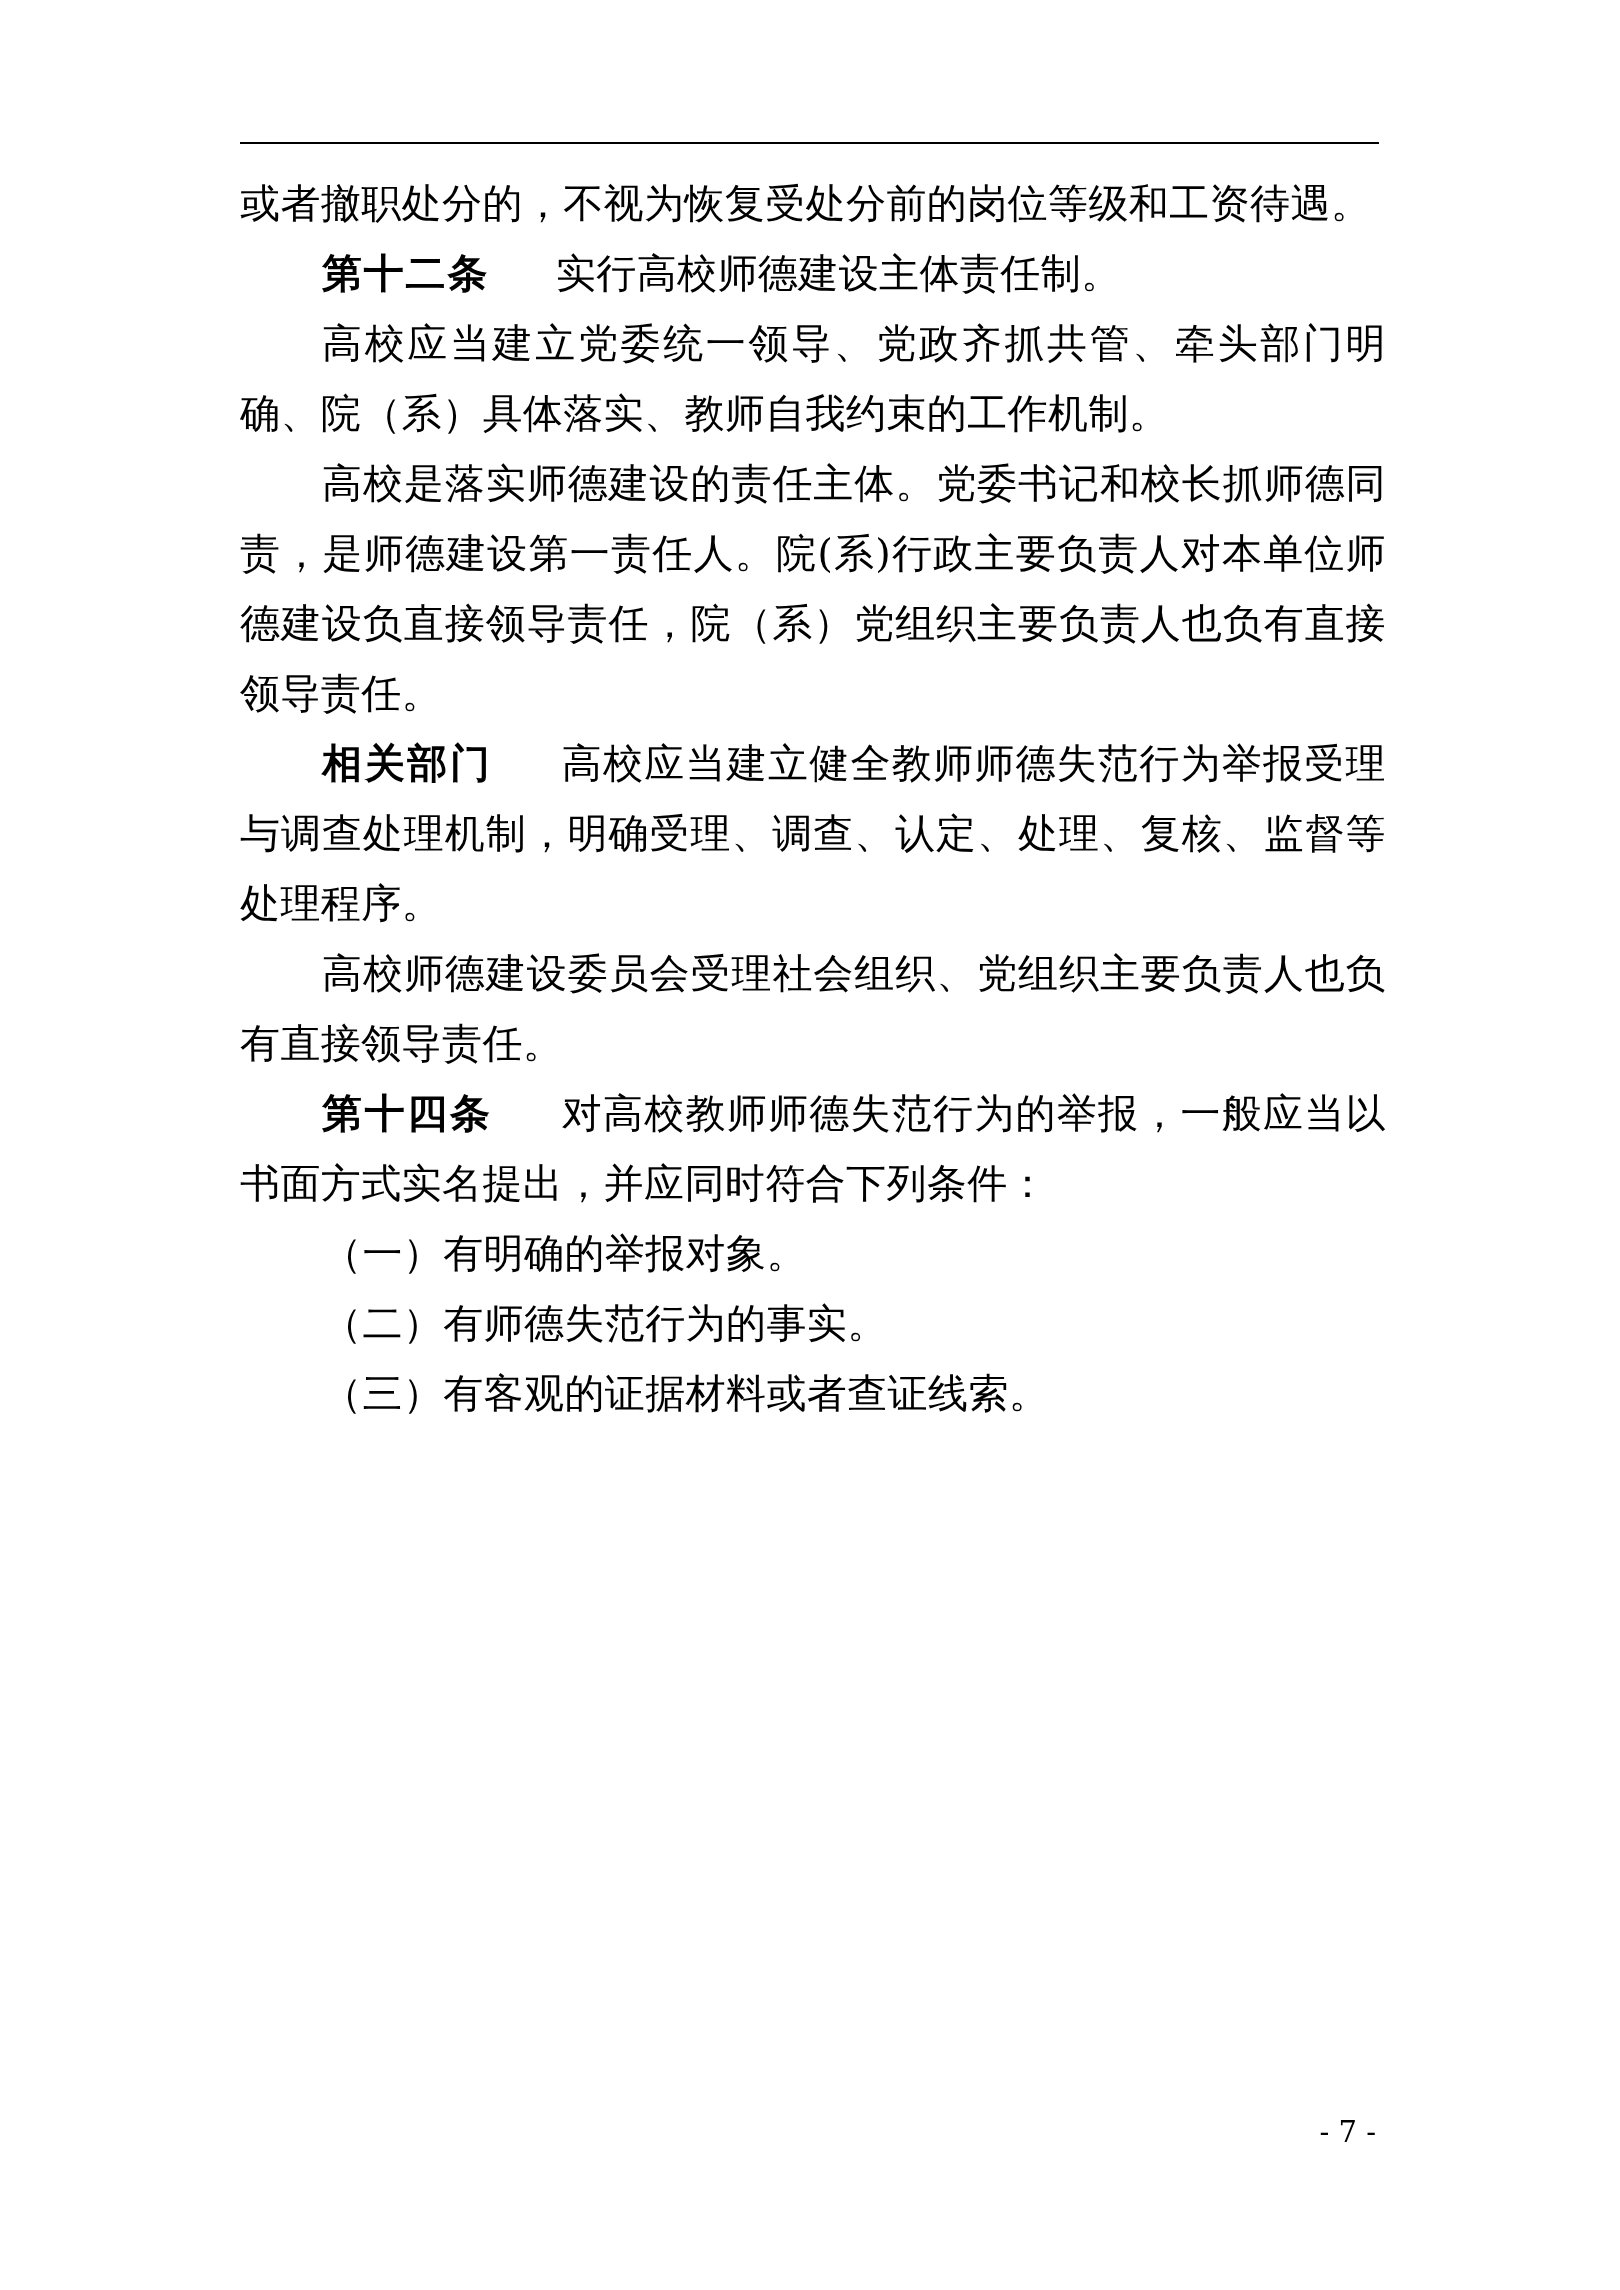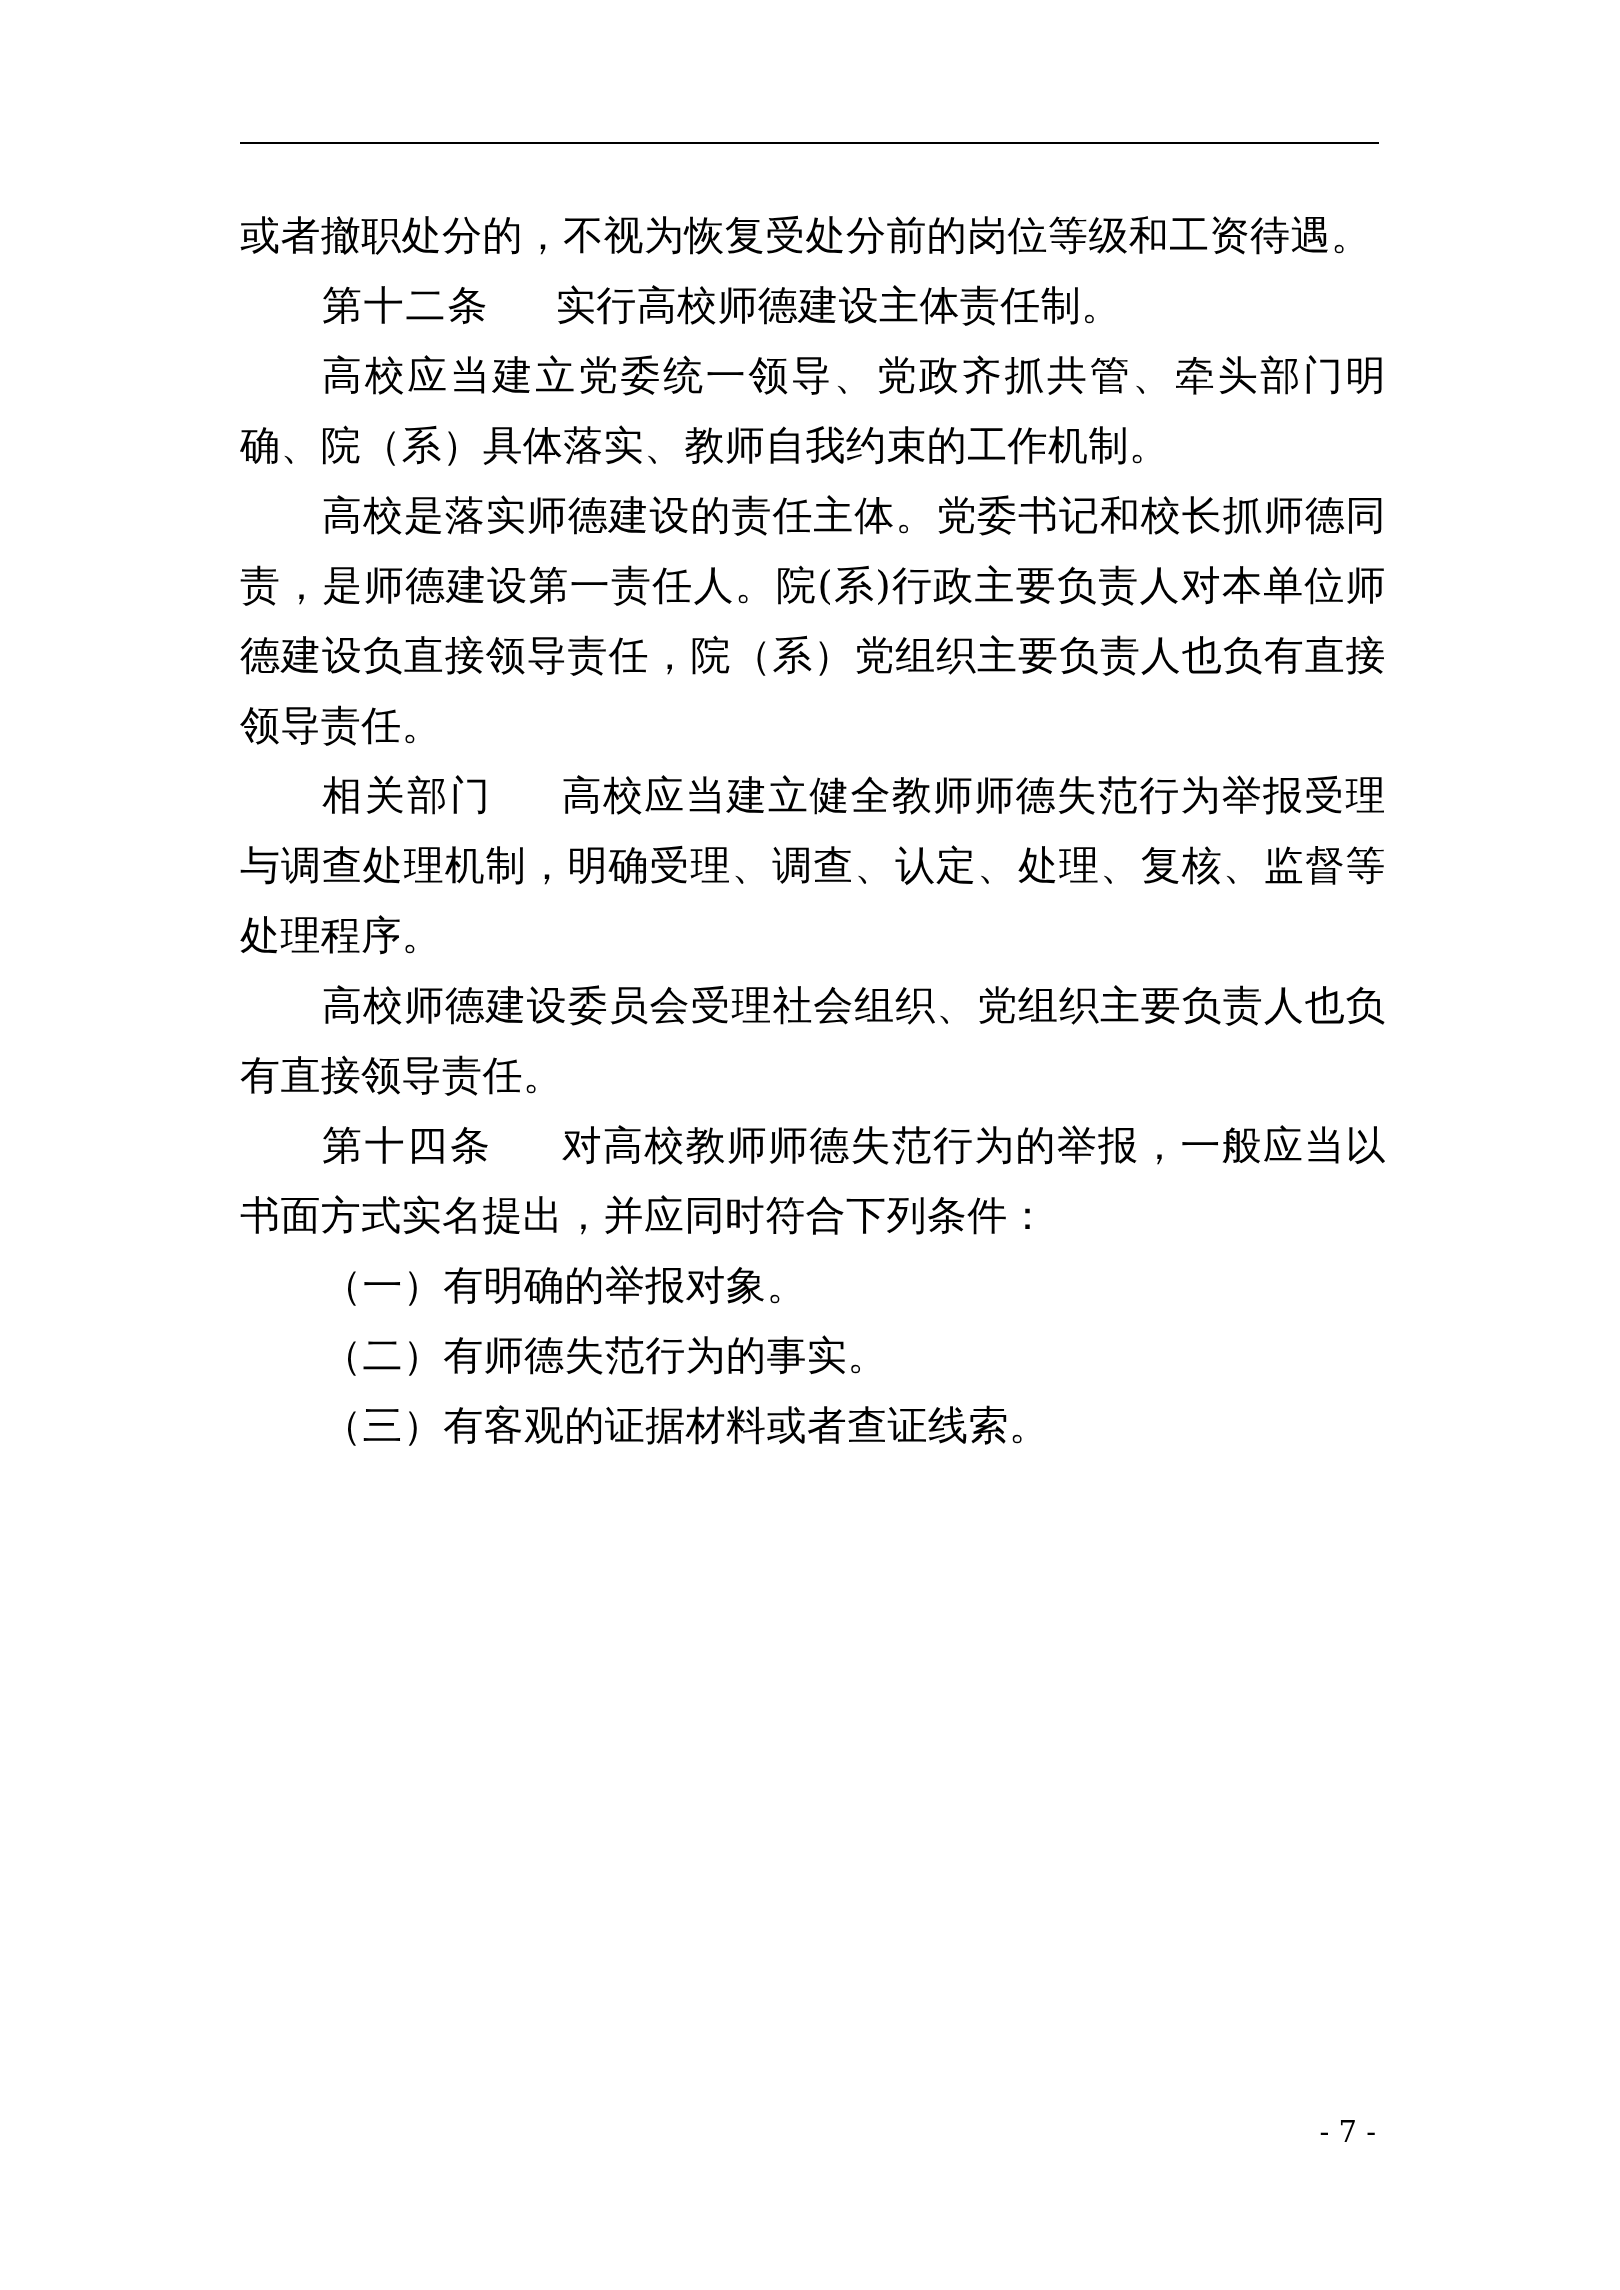--- a/index.html
+++ b/index.html
@@ -21,38 +21,38 @@
     position: absolute;
     left: 240px;
     top: 142px;
     width: 1139px;
     height: 0;
     border-top: 2.7px solid #000000;
   }
   .body-area {
     position: absolute;
     left: 240px;
-    top: 200px;
+    top: 168px;
     width: 1146px;
   }
   p.para {
     margin: 0;
     font-size: 40px;
     line-height: 70px;
     letter-spacing: 0.4px;
     color: #000000;
     text-align: justify;
     text-justify: inter-ideograph;
     font-family: "DejaVu Serif", "Liberation Serif", serif;
   }
   p.indent {
     text-indent: 82px;
   }
   .art-label {
-    font-weight: normal;
+    font-weight: bold;
     letter-spacing: 1.8px;
   }
   .page-number {
     position: absolute;
     left: 0;
     top: 2115px;
     width: 100%;
     text-align: right;
     padding-right: 244px;
     box-sizing: border-box;

